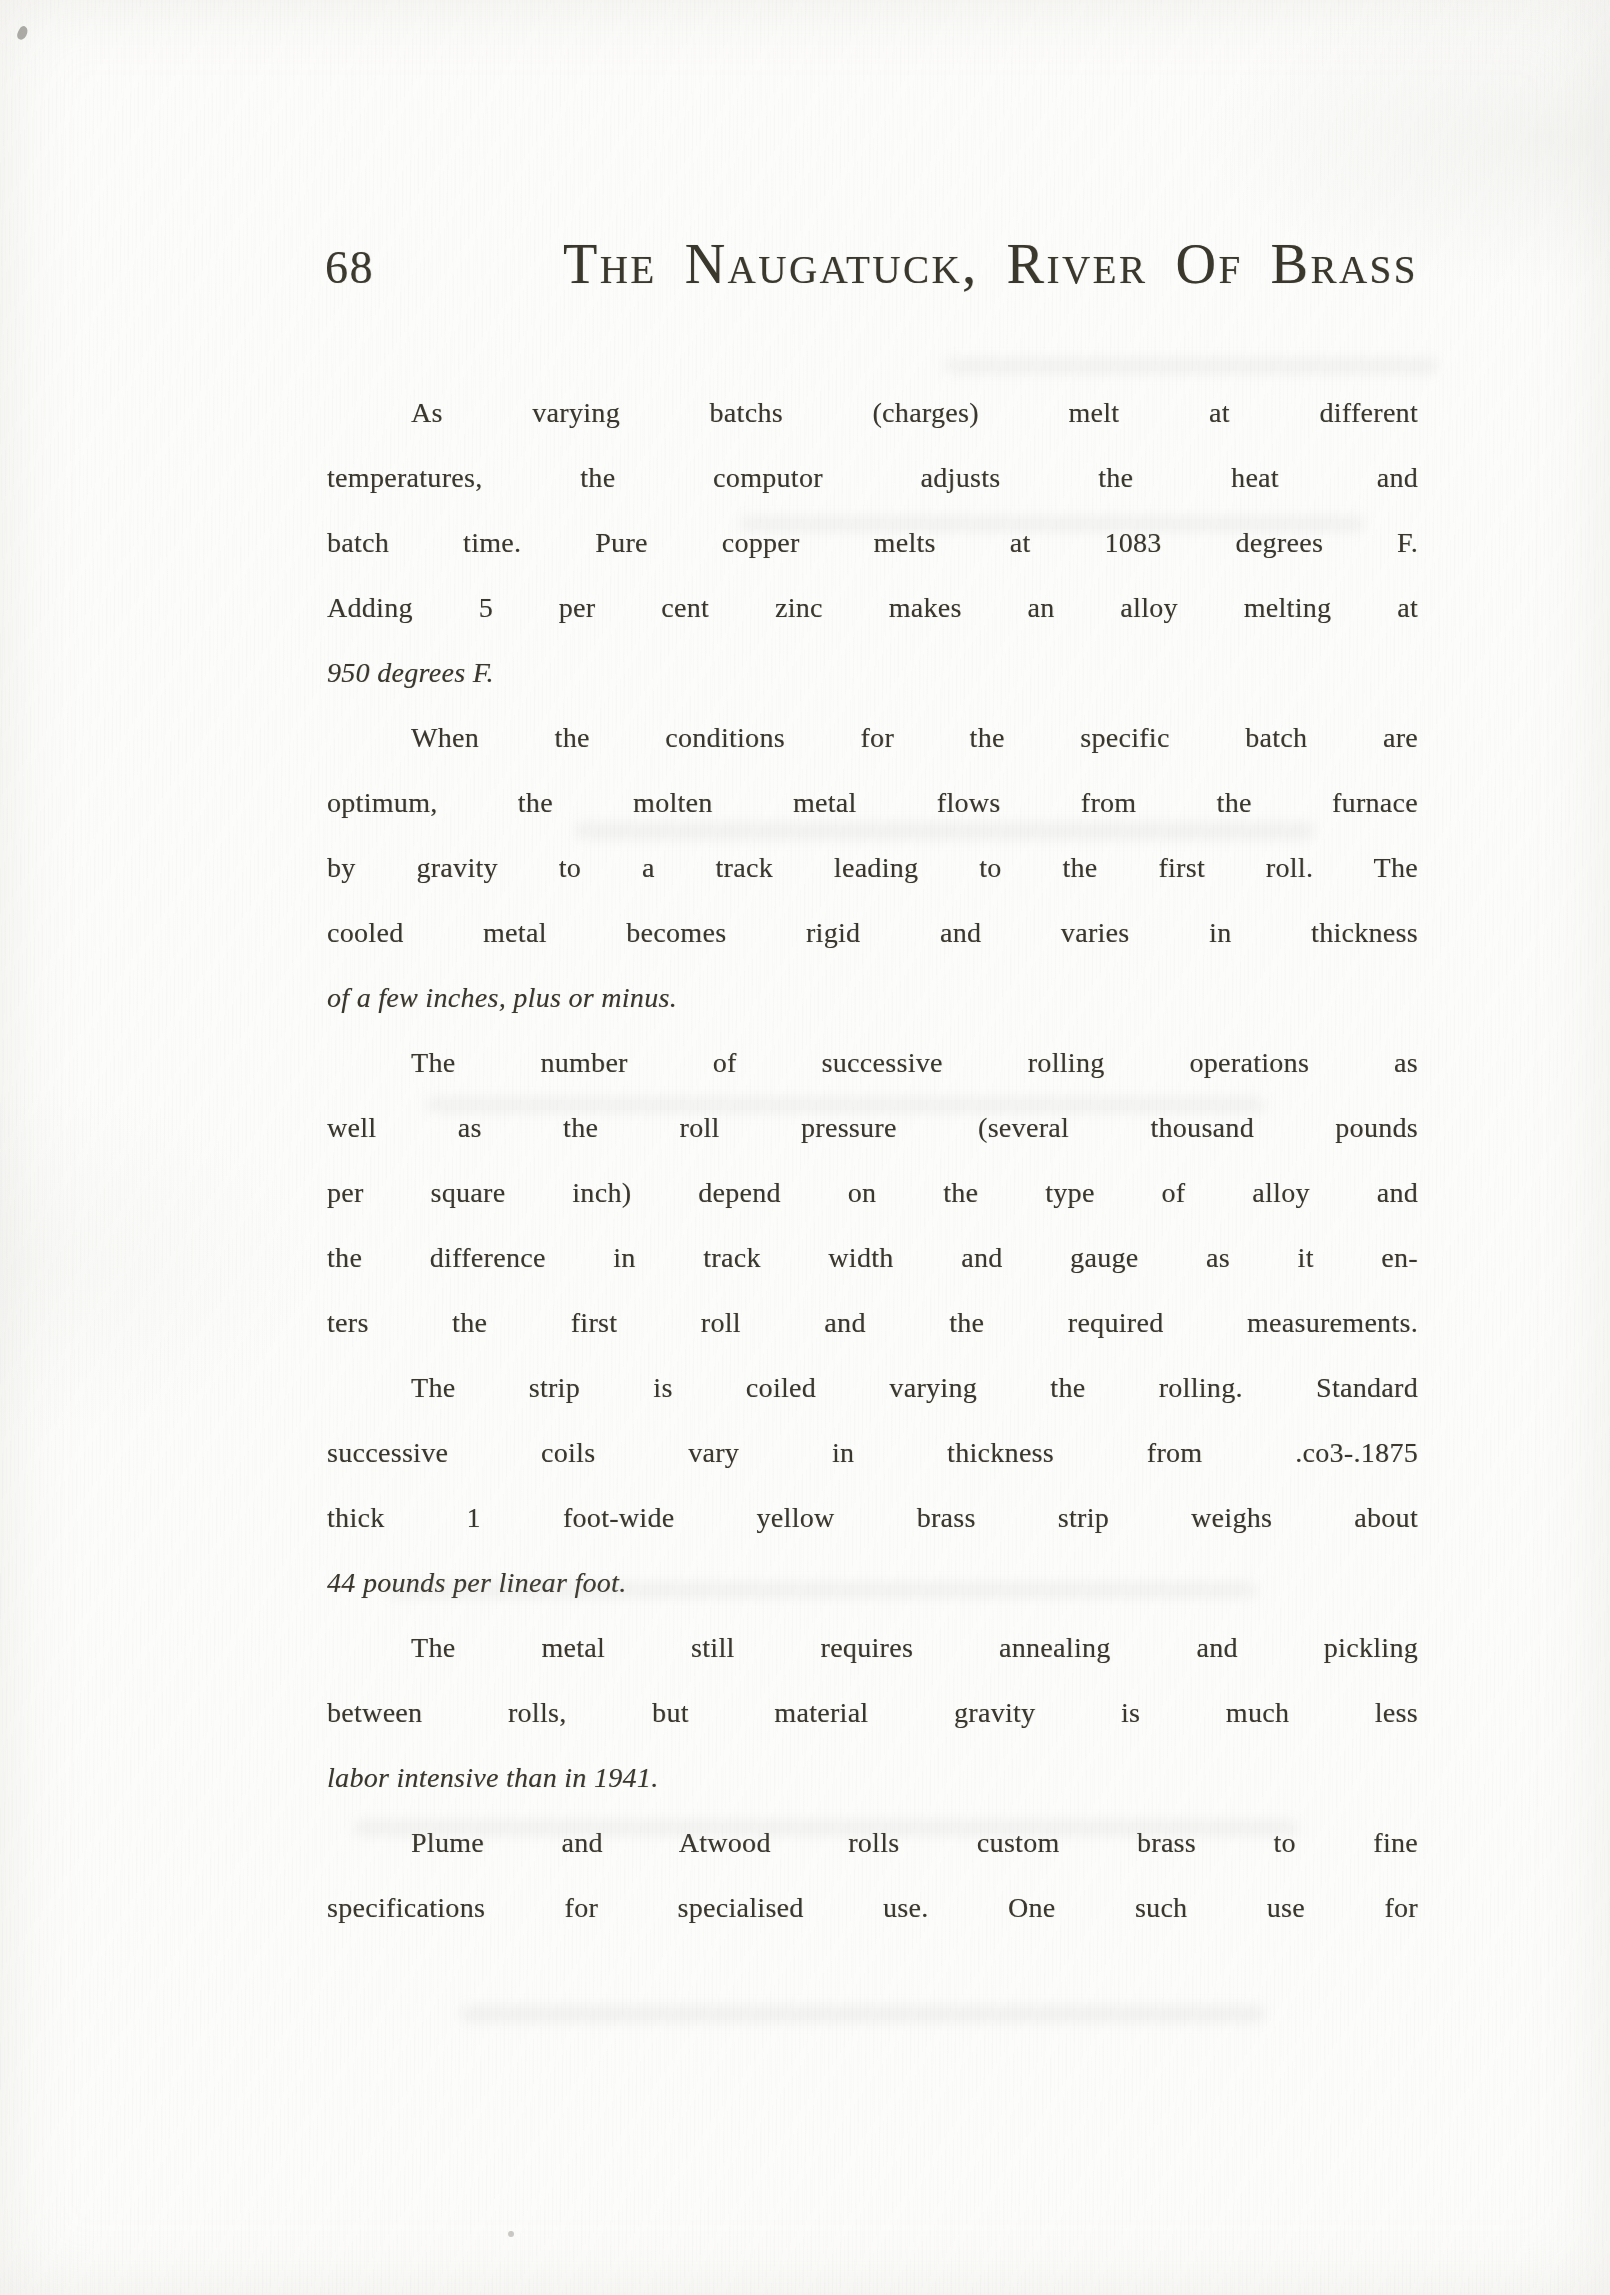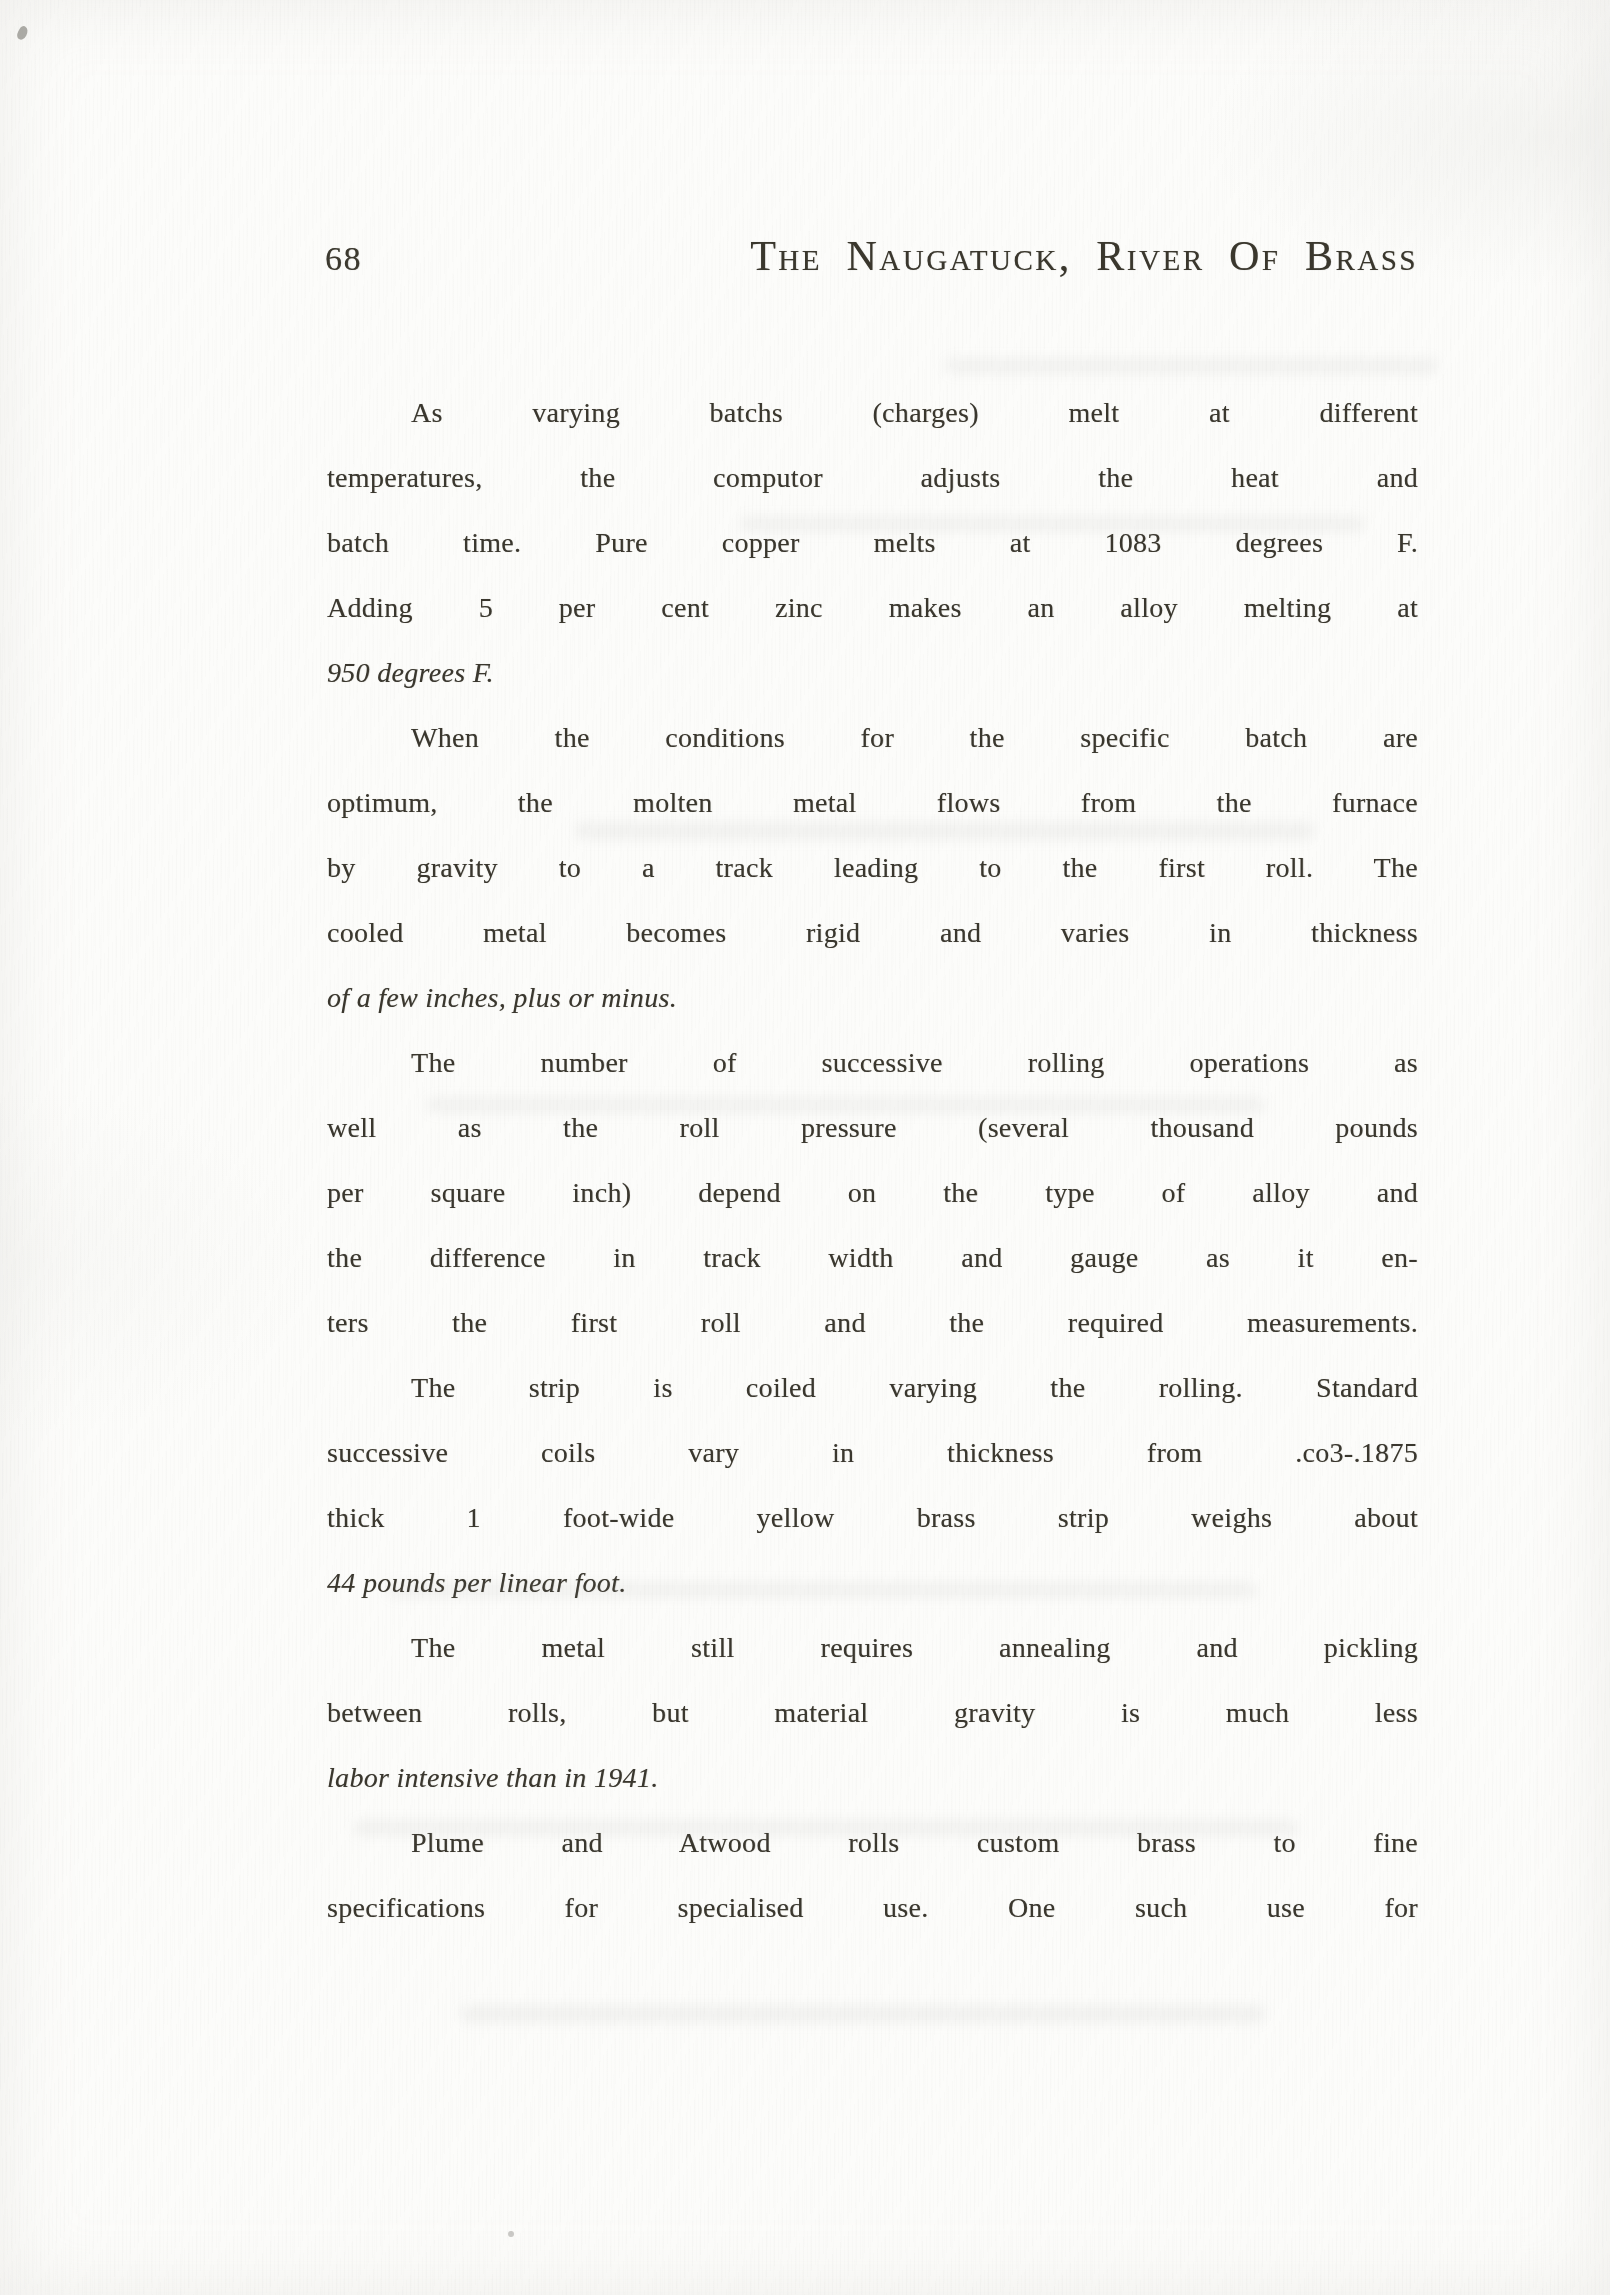--- a/index.html
+++ b/index.html
@@ -23,27 +23,27 @@
   .header {
     position: absolute;
     left: 325px;
     width: 1093px;
     top: 232px;
     display: flex;
     justify-content: space-between;
     align-items: baseline;
   }
   .folio {
-    font-size: 34px;
+    font-size: 46px;
     letter-spacing: 1.6px;
     color: #3c392f;
     text-shadow: 0.3px 0.3px 0.7px rgba(56,53,45,0.45);
   }
   .running-title {
-    font-size: 42px;
+    font-size: 56px;
     font-variant-caps: small-caps;
     letter-spacing: 2.5px;
     word-spacing: 11.5px;
     color: #3a372d;
     text-shadow: 0.3px 0.4px 0.7px rgba(56,53,45,0.5);
     white-space: nowrap;
     margin-left: 32px;
   }
   
   .textblock {

